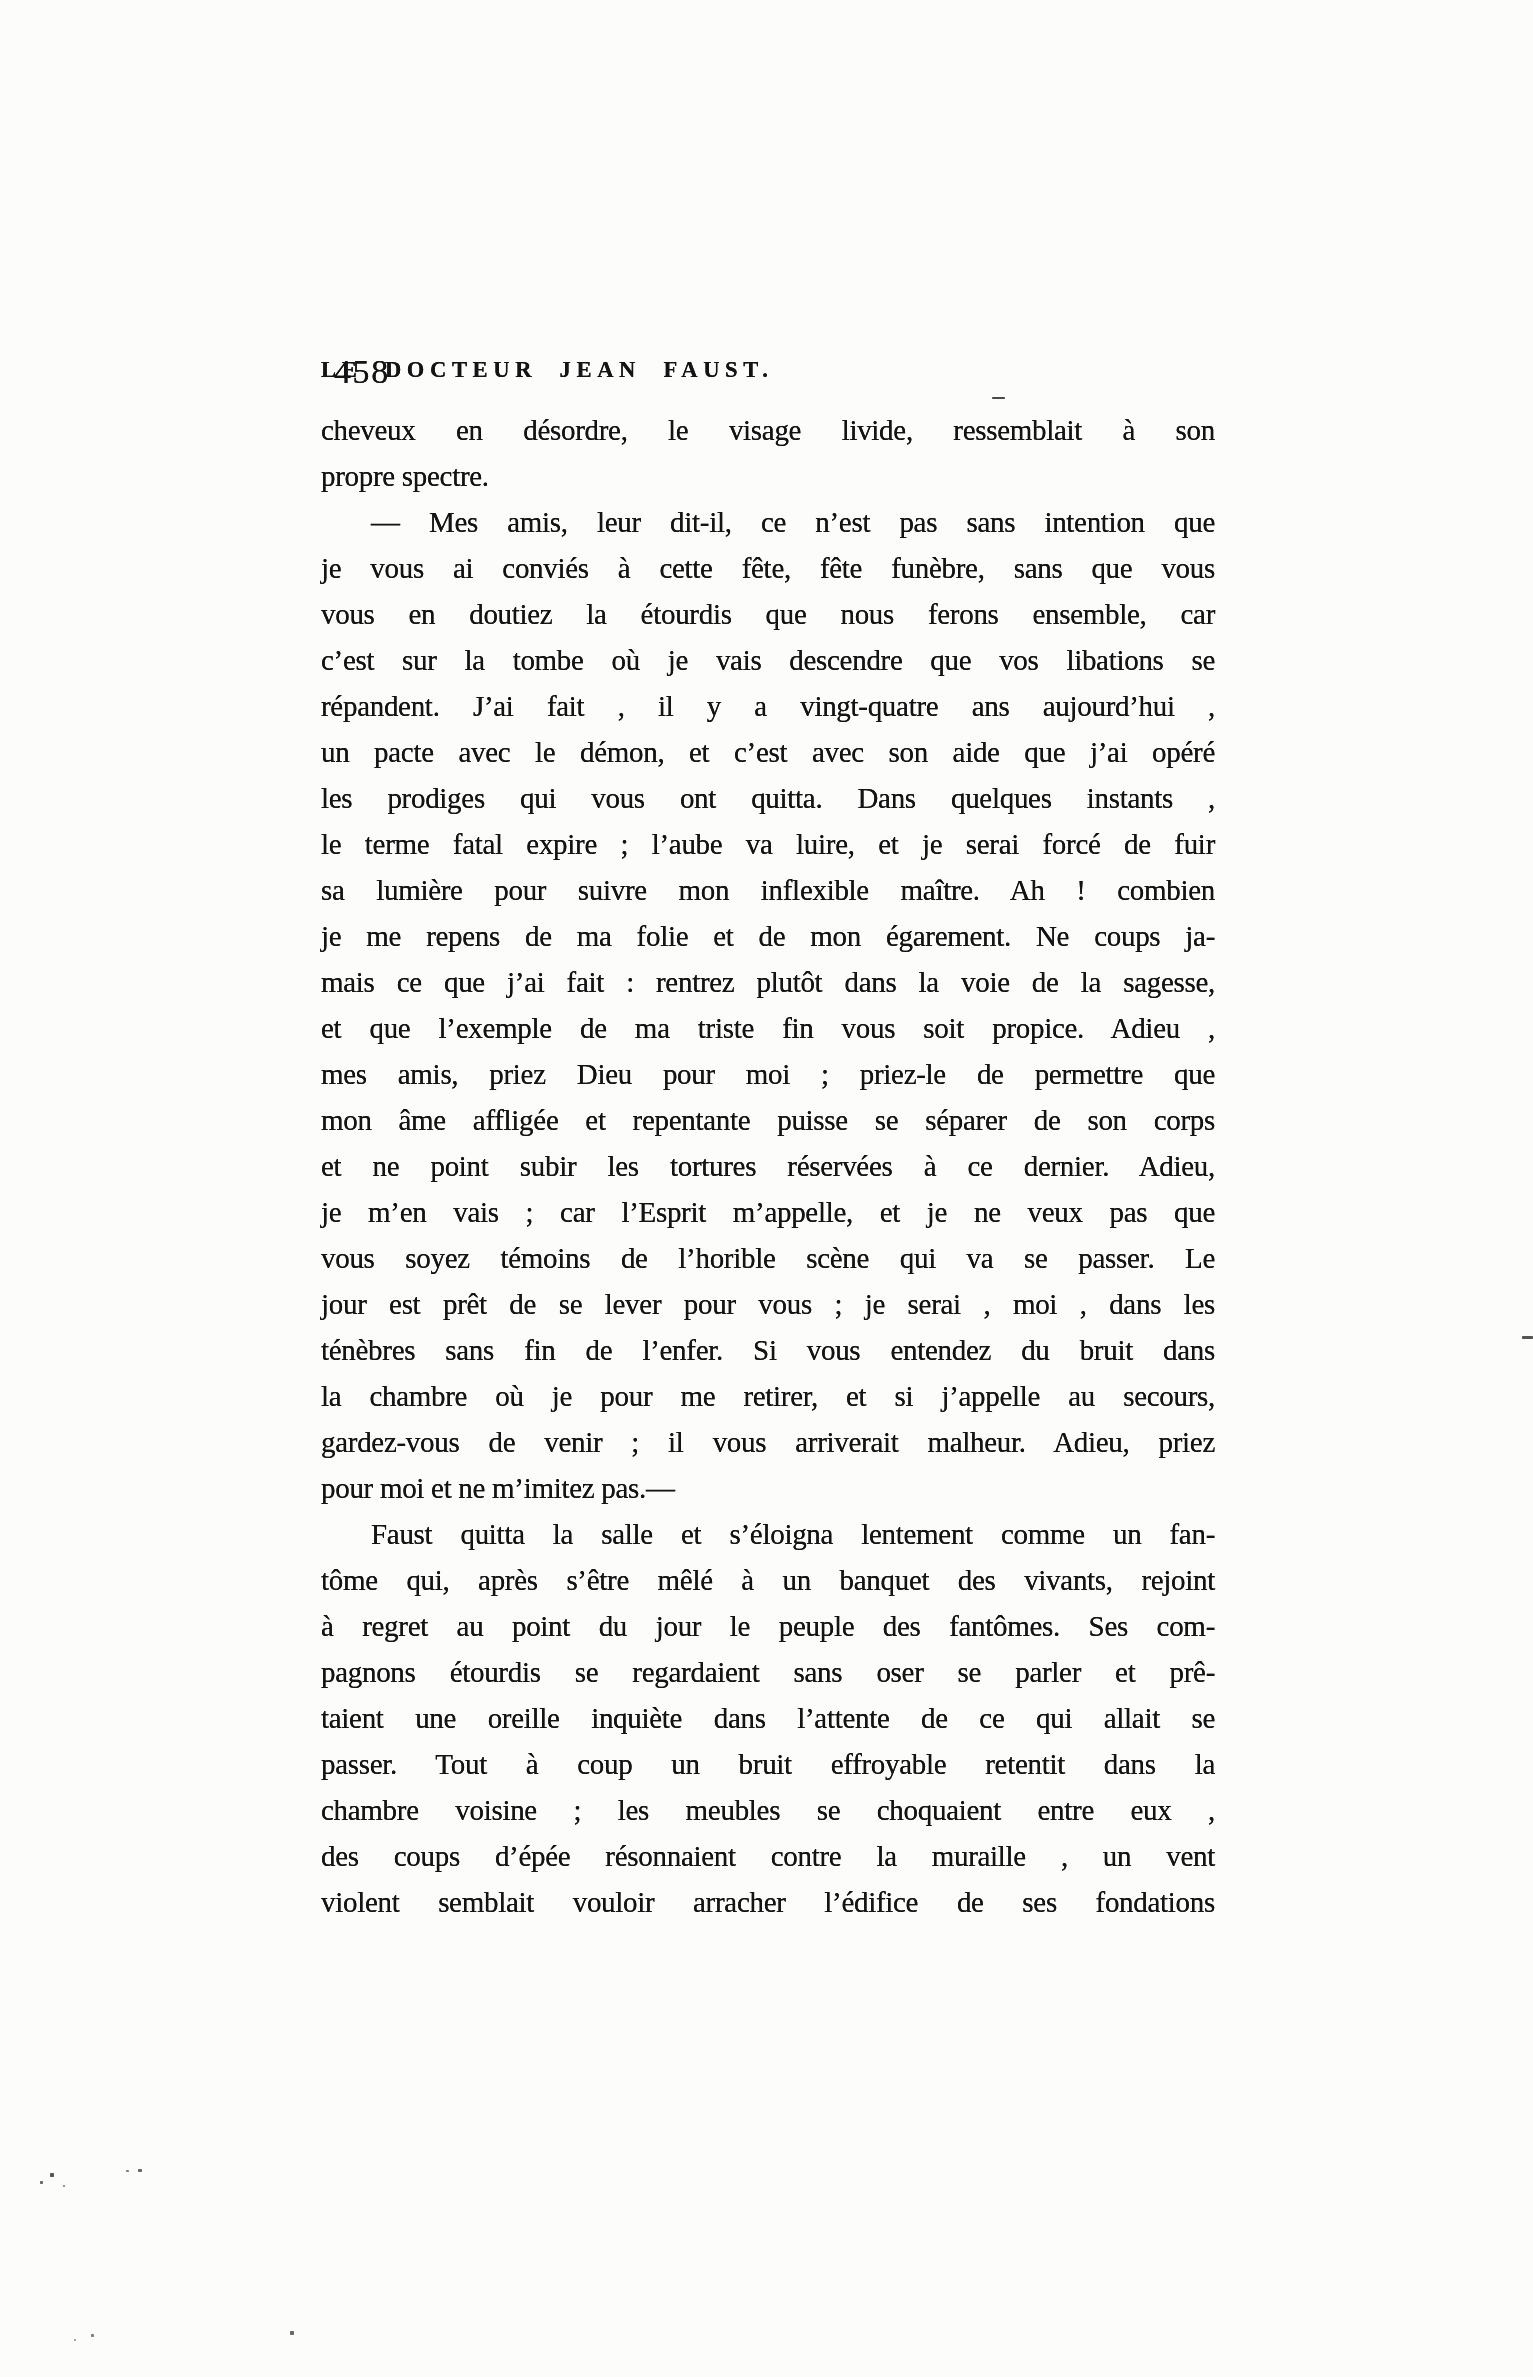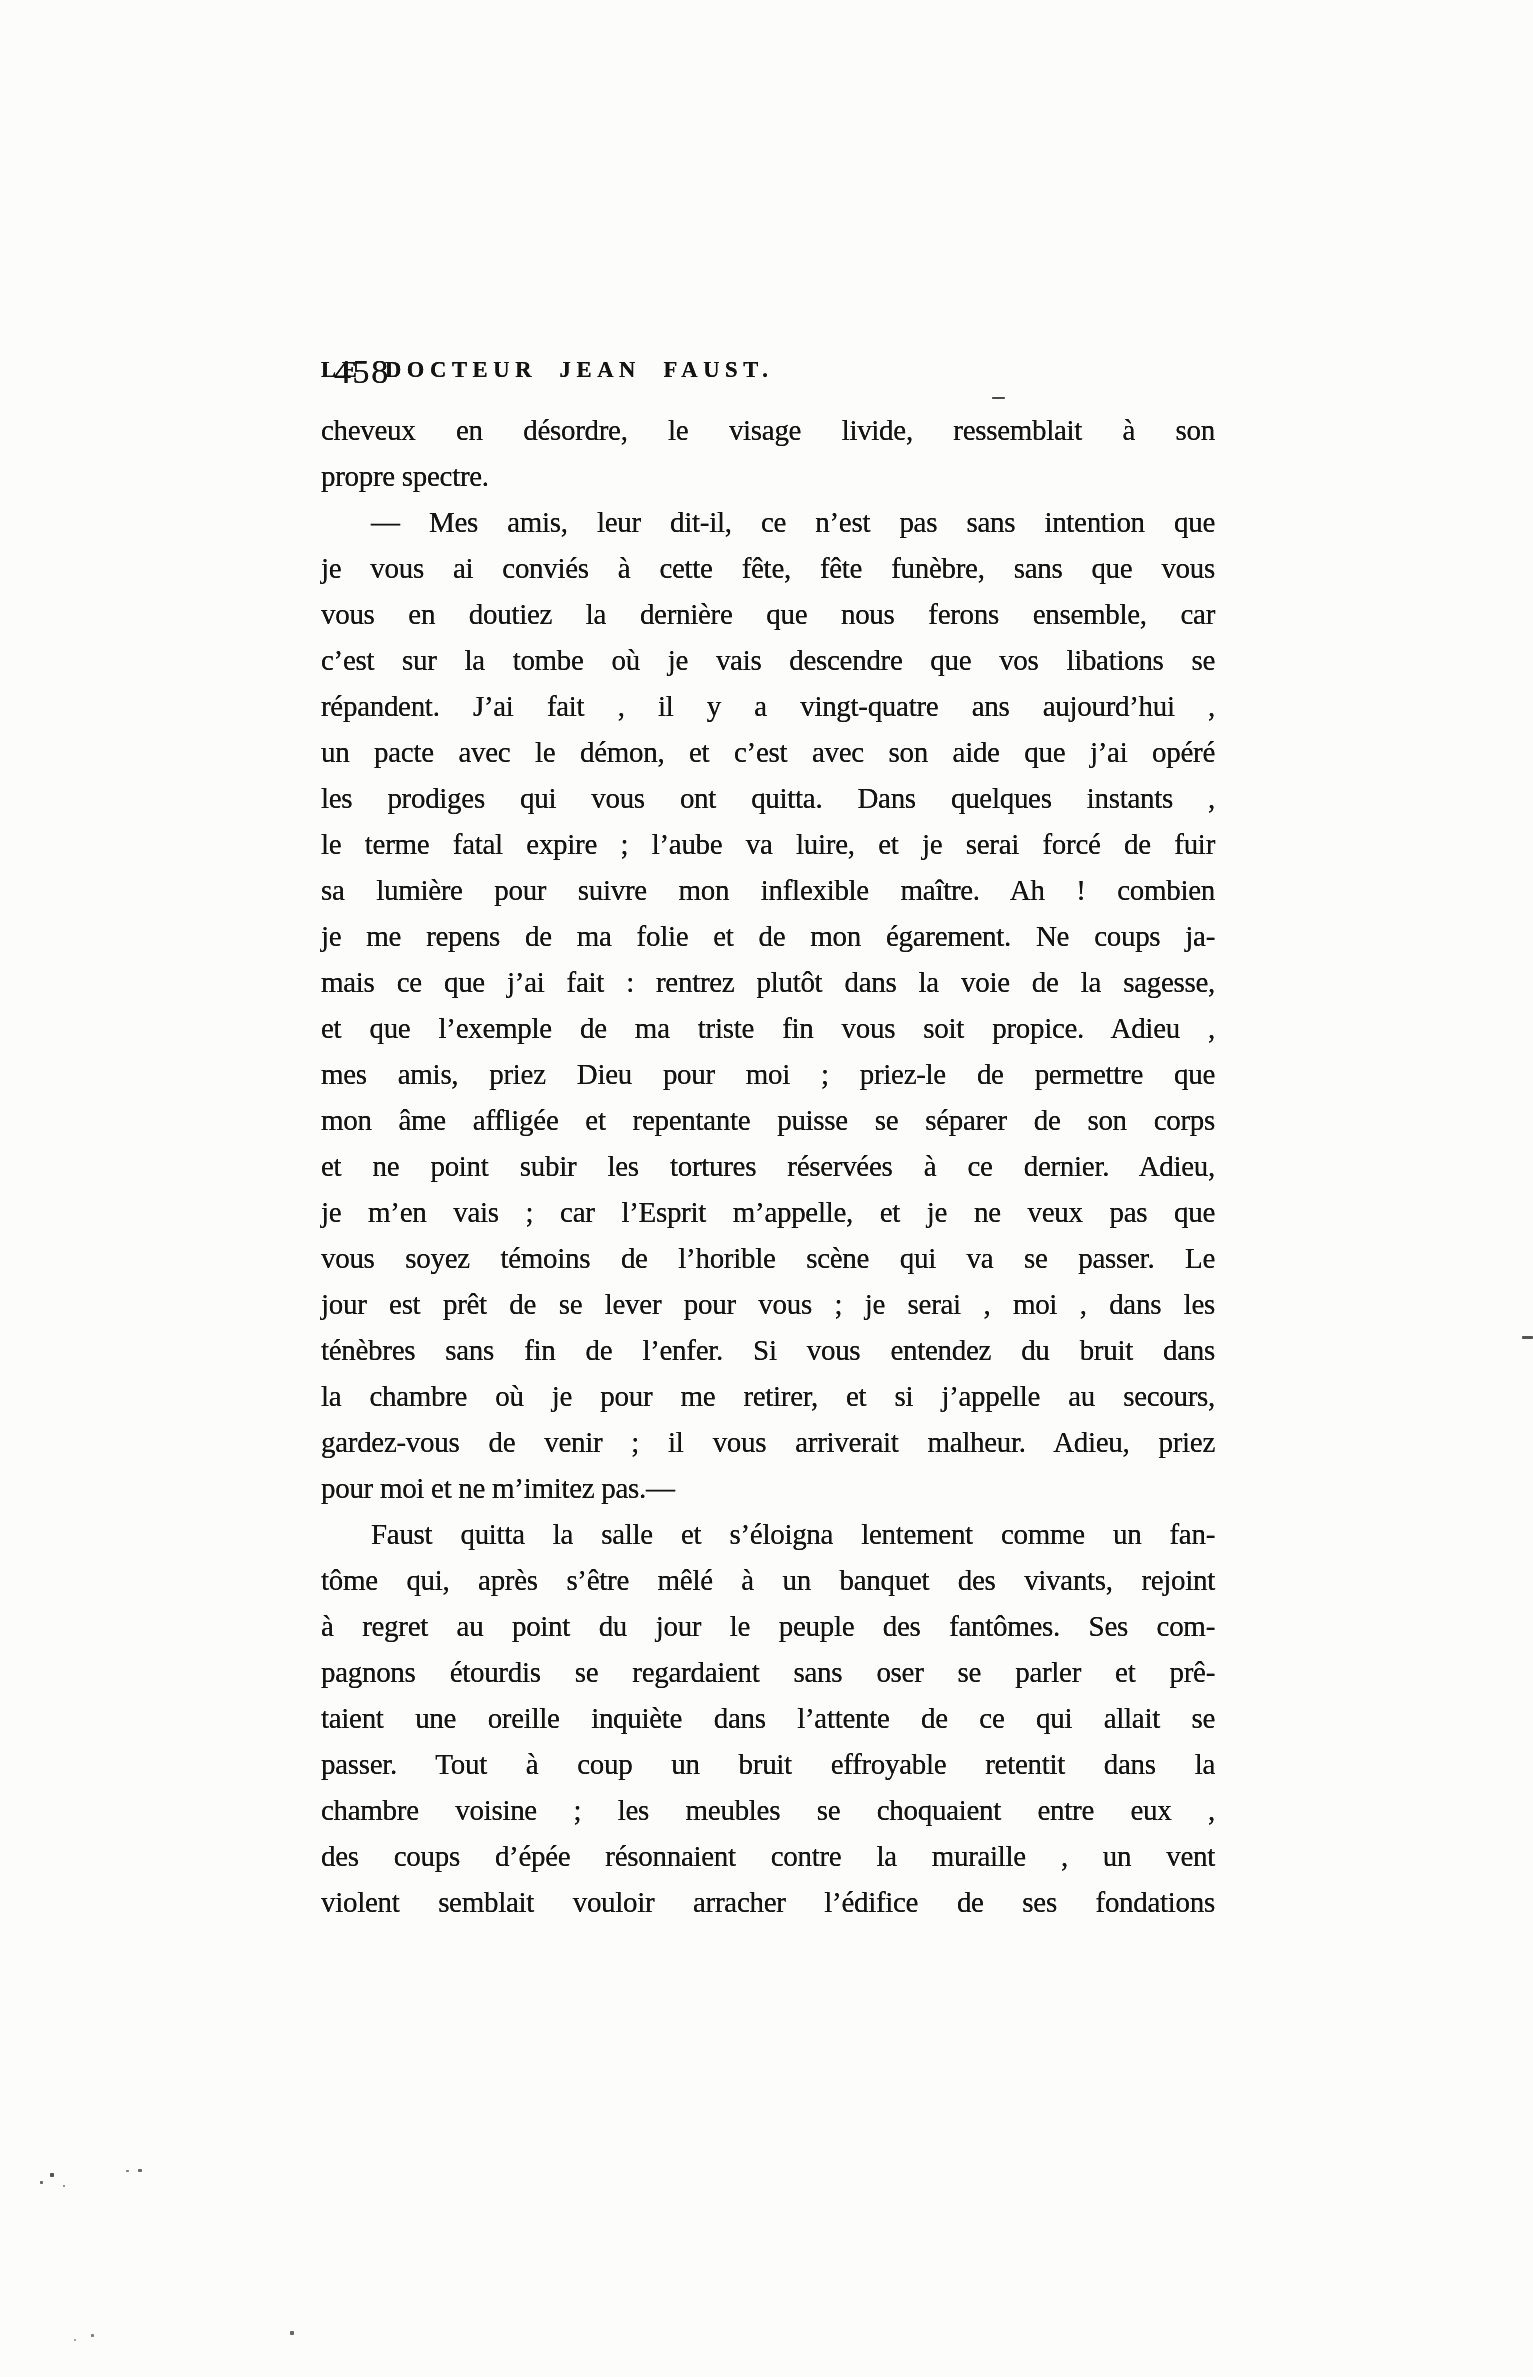--- a/index.html
+++ b/index.html
@@ -85,21 +85,21 @@
   <div class="header">
     <span class="page-num">458</span>
     <div class="running-title">LE DOCTEUR JEAN FAUST.</div>
   </div>
 
   <div class="body-text">
       <div class="line">cheveux en désordre, le visage livide, ressemblait à son</div>
       <div class="line noj">propre spectre.</div>
       <div class="line indent">— Mes amis, leur dit-il, ce n’est pas sans intention que</div>
       <div class="line">je vous ai conviés à cette fête, fête funèbre, sans que vous</div>
-      <div class="line">vous en doutiez la dernière que nous ferons ensemble, car</div>
+      <div class="line">vous en doutiez la étourdis que nous ferons ensemble, car</div>
       <div class="line">c’est sur la tombe où je vais descendre que vos libations se</div>
       <div class="line">répandent. J’ai fait , il y a vingt-quatre ans aujourd’hui ,</div>
       <div class="line">un pacte avec le démon, et c’est avec son aide que j’ai opéré</div>
       <div class="line">les prodiges qui vous ont quitta. Dans quelques instants ,</div>
       <div class="line">le terme fatal expire ; l’aube va luire, et je serai forcé de fuir</div>
       <div class="line">sa lumière pour suivre mon inflexible maître. Ah ! combien</div>
       <div class="line">je me repens de ma folie et de mon égarement. Ne coups ja-</div>
       <div class="line">mais ce que j’ai fait : rentrez plutôt dans la voie de la sagesse,</div>
       <div class="line">et que l’exemple de ma triste fin vous soit propice. Adieu ,</div>
       <div class="line">mes amis, priez Dieu pour moi ; priez-le de permettre que</div>

